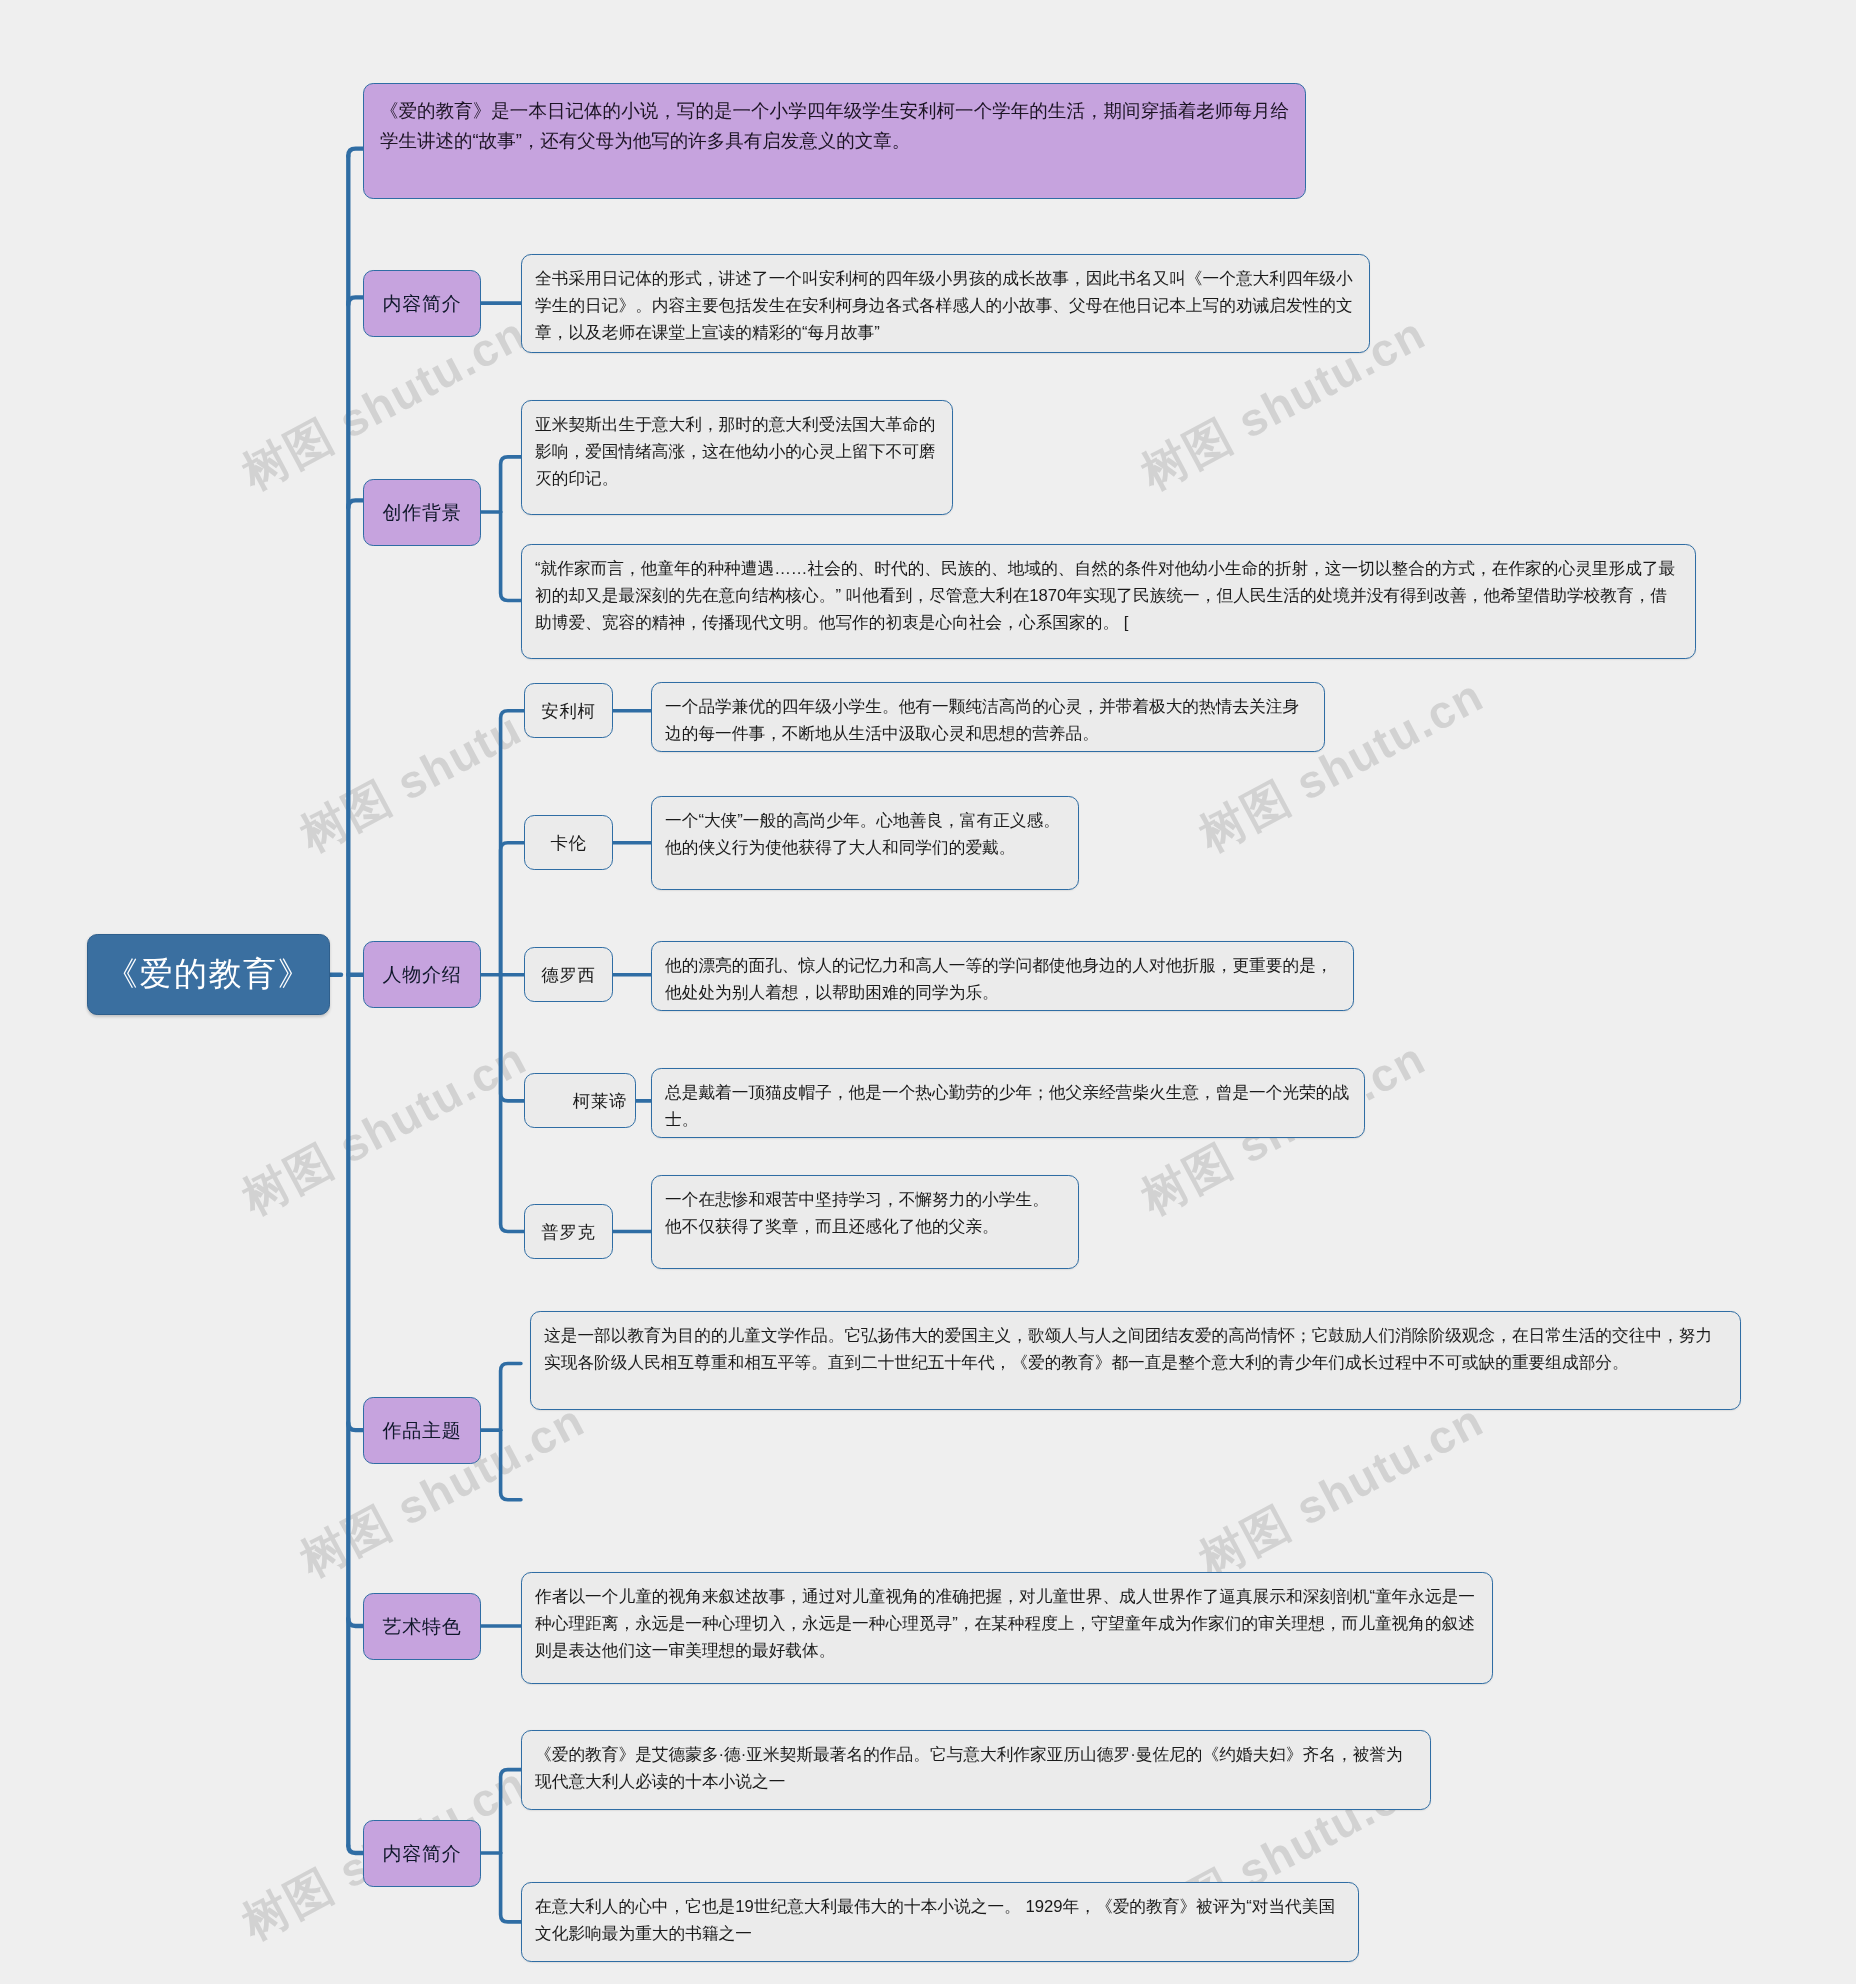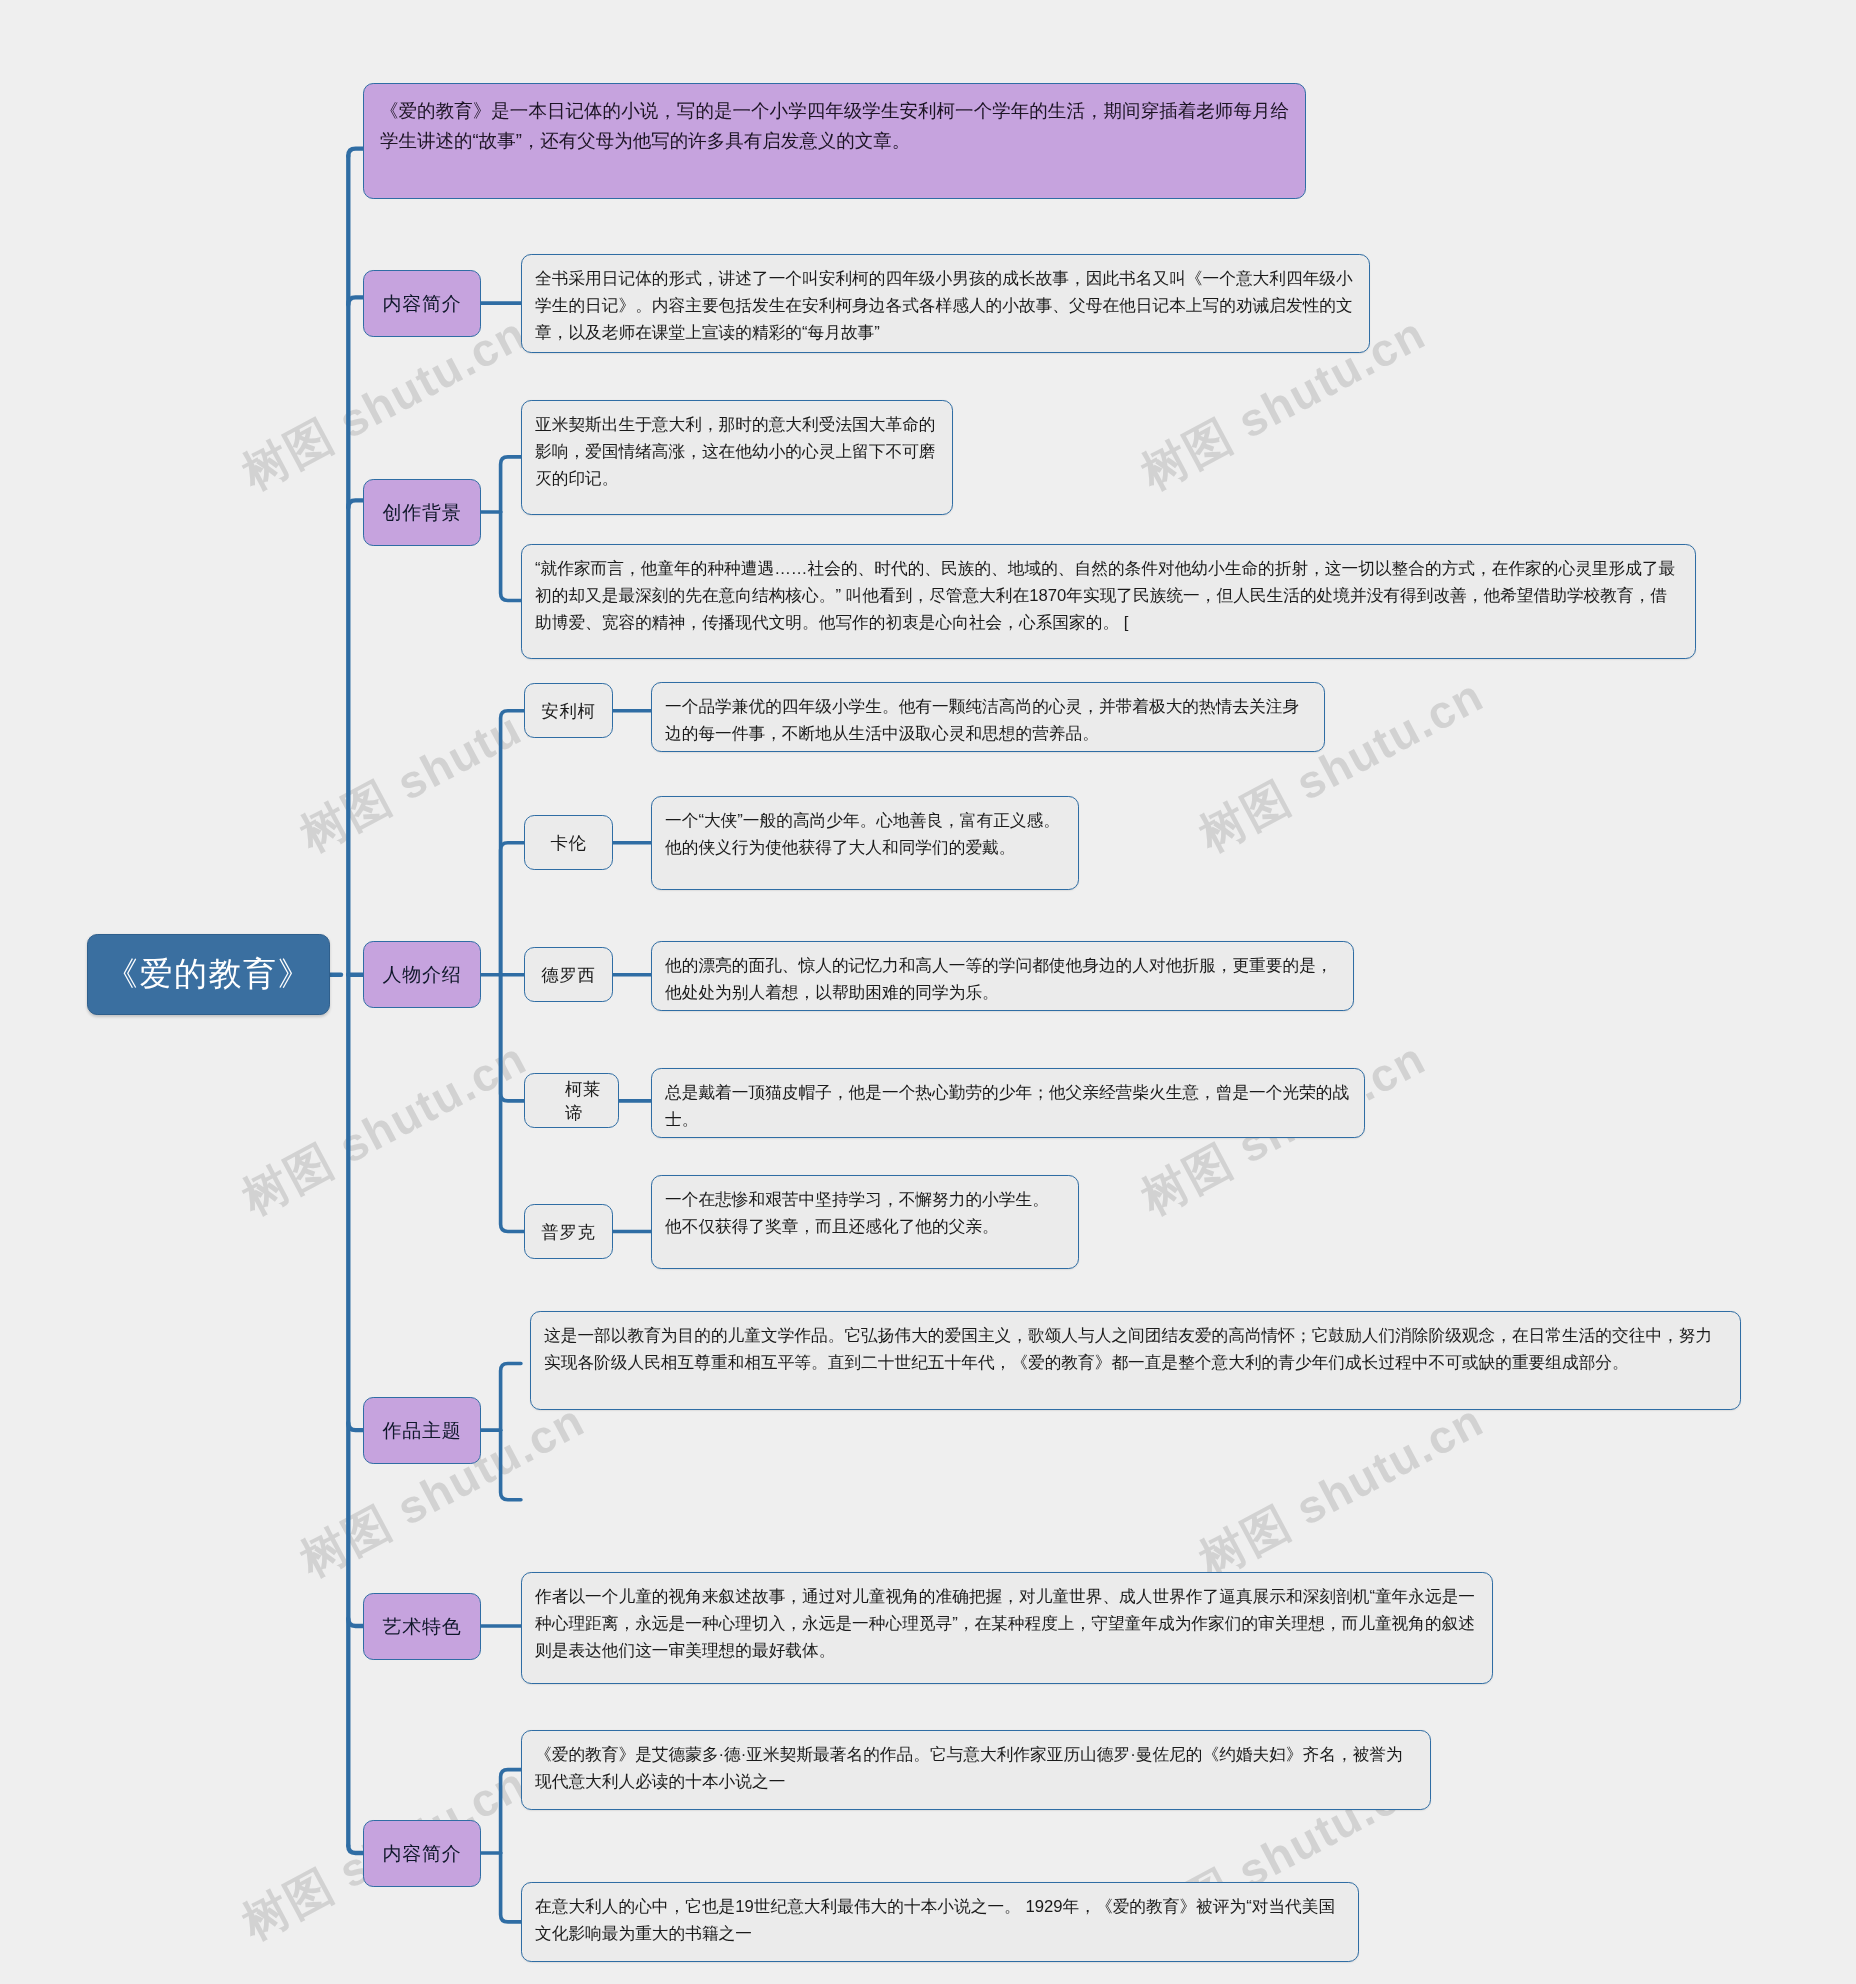--- a/index.html
+++ b/index.html
@@ -241,21 +241,21 @@
     <span>一个“大侠”一般的高尚少年。心地善良，富有正义感。他的侠义行为使他获得了大人和同学们的爱戴。</span>
   </div>
 
   <div class="node node-name" style="left:524px; top:947px; width:89px; height:55px;">
     <span>德罗西</span>
   </div>
   <div class="node node-content" style="left:651px; top:941px; width:703px; height:70px;">
     <span>他的漂亮的面孔、惊人的记忆力和高人一等的学问都使他身边的人对他折服，更重要的是，他处处为别人着想，以帮助困难的同学为乐。</span>
   </div>
 
-  <div class="node node-name" style="left:524px; top:1073px; width:95px; height:55px;padding-left:40px;">
+  <div class="node node-name" style="left:524px; top:1073px; width:112px; height:55px;padding-left:40px;">
     <span>柯莱谛</span>
   </div>
   <div class="node node-content" style="left:651px; top:1068px; width:714px; height:70px;">
     <span>总是戴着一顶猫皮帽子，他是一个热心勤劳的少年；他父亲经营柴火生意，曾是一个光荣的战士。</span>
   </div>
 
   <div class="node node-name" style="left:524px; top:1204px; width:89px; height:55px;">
     <span>普罗克</span>
   </div>
   <div class="node node-content" style="left:651px; top:1175px; width:428px; height:94px;">

